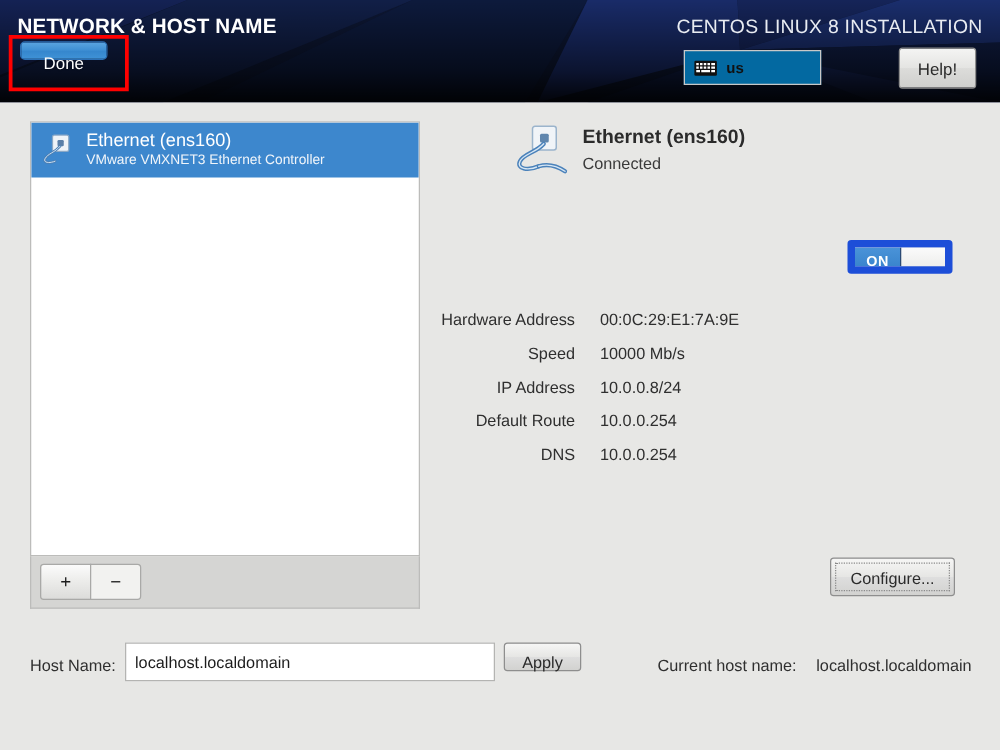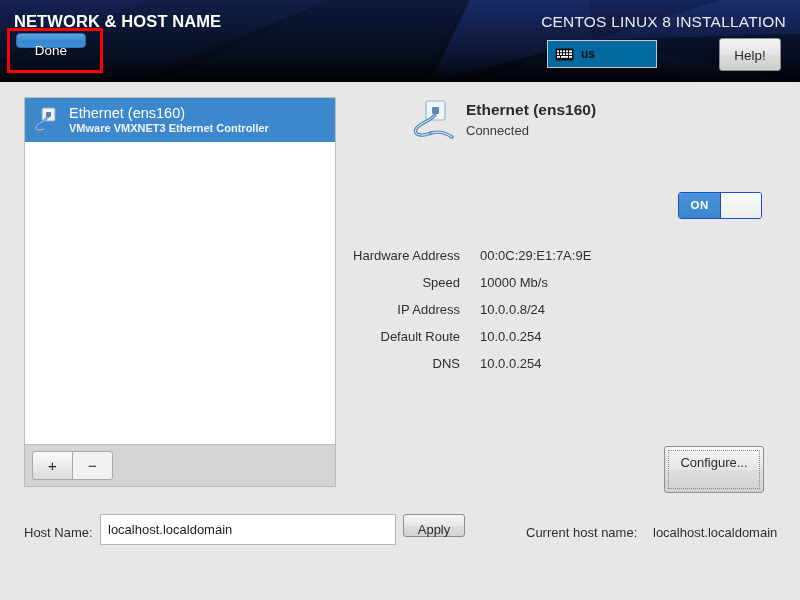--- a/index.html
+++ b/index.html
@@ -168,21 +168,20 @@
     line-height: 1.05;
   }
   .dev-row-title {
     font-size: 14.5px;
     color: #ffffff;
   }
   .dev-row-sub {
     font-size: 11px;
     color: #f0f5fa;
     margin-top: 2px;
-    font-weight: bold;
   }
 
   .list-toolbar {
     position: absolute;
     left: 24px;
     top: 363px;
     width: 312px;
     height: 42px;
     background: #d5d5d3;
     border: 1px solid #bcbcba;
@@ -240,21 +239,21 @@
     color: #3a3a3a;
     margin-top: 4px;
   }
 
   .toggle {
     position: absolute;
     left: 678px;
     top: 110px;
     width: 84px;
     height: 27px;
-    border: 1px solid #1d4ed8;
+    border: 6px solid #1d4ed8;
     border-radius: 3px;
     box-sizing: border-box;
     display: flex;
     overflow: hidden;
     cursor: pointer;
   }
   .toggle-on {
     width: 42px;
     background: linear-gradient(to bottom, #4a93d8 0%, #3a85cd 100%);
     color: #ffffff;
@@ -291,21 +290,21 @@
   .dr-value {
     font-size: 13px;
     color: #2f2f2f;
   }
 
   .configure-btn {
     position: absolute;
     left: 664px;
     top: 364px;
     width: 100px;
-    height: 47px;
+    height: 31px;
     border: 1px solid #8e8e8e;
     border-radius: 3px;
     background: linear-gradient(to bottom, #f6f6f5 0%, #e6e6e4 50%, #dedede 51%, #d2d2d0 100%);
     box-sizing: border-box;
     cursor: pointer;
   }
   .configure-inner {
     position: absolute;
     left: 3px;
     top: 3px;

